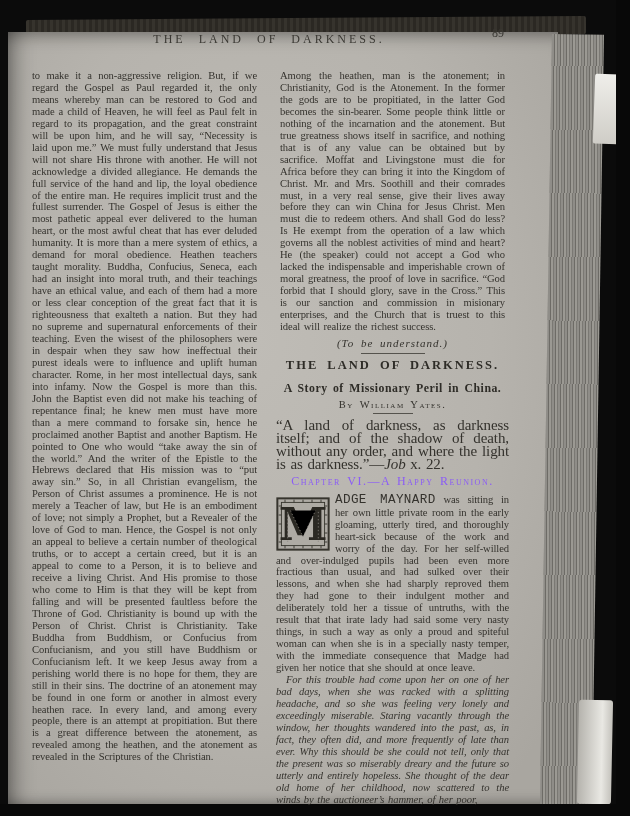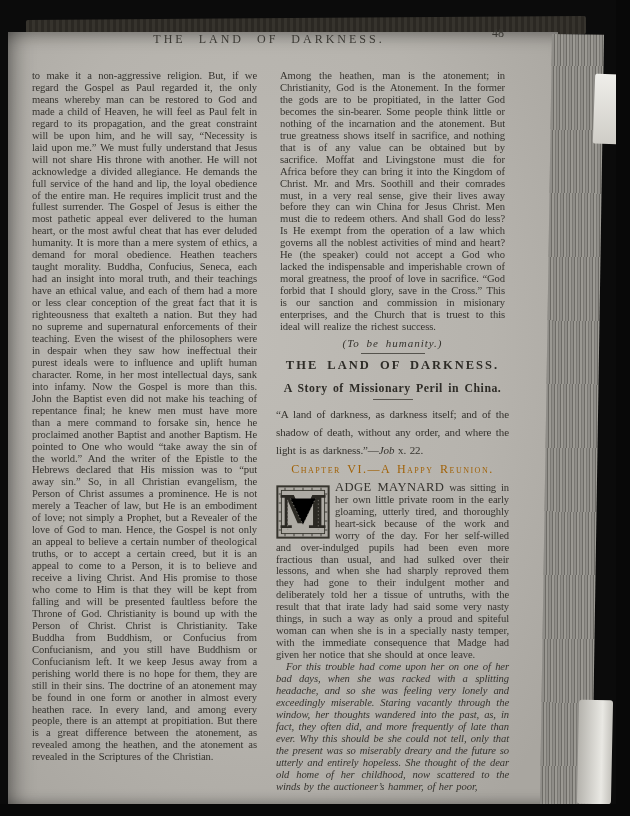--- a/index.html
+++ b/index.html
@@ -77,66 +77,67 @@
   }
   .art-subtitle{
     text-align:center;font-weight:bold;font-size:11.8px;
     letter-spacing:0.5px;word-spacing:2px;margin:11px 0 4px 0;color:#2e2c27;
   }
   .byline{
     text-align:center;font-variant:small-caps;font-size:10.5px;
     letter-spacing:1.5px;word-spacing:2px;margin:0 0 2px 0;
   }
   .epigraph{
-    font-size:11px;line-height:18px;text-align:justify;
+    font-size:15px;line-height:13px;text-align:justify;
     margin:4px 0 5px 0;word-spacing:1px;
   }
   .chapter{
     text-align:center;font-variant:small-caps;font-size:12px;
-    letter-spacing:1.5px;word-spacing:2px;margin:2px 0 6px 0;color:#a16207;
+    letter-spacing:1.5px;word-spacing:2px;margin:2px 0 6px 0;color:#8b5cf6;
   }
   .dropcap{
     float:left;width:54px;height:56px;margin:2px 5px 1px 0;
   }
-  .opening-caps{font-size:12.6px;letter-spacing:0.4px;}
+  .opening-caps{font-size:12.6px;letter-spacing:0.4px;font-family:Liberation Mono, monospace;}
   .story p{margin:0;}
   .story p + p{text-indent:10px;}
 </style>
 </head>
 <body>
 
 <div class="board-top"></div>
 <div class="page"></div>
 <div class="fore-edge"></div>
 <div class="edge-sliver-top"></div>
 <div class="edge-sliver-bottom"></div>
 <div class="black-right"></div>
 <div class="black-bottom"></div>
 
 <div class="content">
 
   <div class="running-head">
     <div class="running-title">THE LAND OF DARKNESS.</div>
-    <div class="page-number">48</div>
+    <div class="page-number">89</div>
   </div>
 
   <div class="columns">
 
     <div class="col">
       <p>to make it a non-aggressive religion.  But, if we regard the Gospel as Paul regarded it, the only means whereby man can be restored to God and made a child of Heaven, he will feel as Paul felt in regard to its propagation, and the great constraint will be upon him, and he will say, “Necessity is laid upon me.”  We must fully understand that Jesus will not share His throne with another. He will not acknowledge a divided allegiance. He demands the full service of the hand and lip, the loyal obedience of the entire man.  He requires implicit trust and the fullest surrender. The Gospel of Jesus is either the most pathetic appeal ever delivered to the human heart, or the most awful cheat that has ever deluded humanity. It is more than a mere system of ethics, a demand for moral obedience.  Heathen teachers taught morality.  Buddha, Confucius, Seneca, each had an insight into moral truth, and their teachings have an ethical value, and each of them had a more or less clear conception of the great fact that it is righteousness that exalteth a nation. But they had no supreme and supernatural enforcements of their teaching.  Even the wisest of the philosophers were in despair when they saw how ineffectual their purest ideals were to influence and uplift human character.  Rome, in her most intellectual days, sank into infamy.  Now the Gospel is more than this.  John the Baptist even did not make his teaching of repentance final; he knew men must have more than a mere command to forsake sin, hence he proclaimed another Baptist and another Baptism.  He pointed to One who would “take away the sin of the world.”  And the writer of the Epistle to the Hebrews declared that His mission was to “put away sin.”  So, in all Christian evangelism, the Person of Christ assumes a prominence.  He is not merely a Teacher of law, but He is an embodiment of love; not simply a Prophet, but a Revealer of the love of God to man.  Hence, the Gospel is not only an appeal to believe a certain number of theological truths, or to accept a certain creed, but it is an appeal to come to a Person, it is to believe and receive a living Christ. And His promise to those who come to Him is that they will be kept from falling and will be presented faultless before the Throne of God. Christianity is bound up with the Person of Christ.  Christ is Christianity.   Take Buddha from Buddhism, or Confucius from Confucianism, and you still have Buddhism or Confucianism left. It we keep Jesus away from a perishing world there is no hope for them, they are still in their sins.  The doctrine of an atonement may be found in one form or another in almost every heathen race.  In every land, and among every people, there is an attempt at propitiation.  But there is a great difference between the atonement, as revealed among the heathen, and the atonement as revealed in the Scriptures of the Christian.</p>
     </div>
 
     <div class="col">
       <p>Among the heathen, man is the atonement; in Christianity, God is the Atonement.   In the former the gods are to be propitiated, in the latter God becomes the sin-bearer.  Some people think little or nothing of the incarnation and the atonement.  But true greatness shows itself in sacrifice, and nothing that is of any value can be obtained but by sacrifice.  Moffat and Livingstone must die for Africa before they can bring it into the Kingdom of Christ.  Mr. and Mrs. Soothill and their comrades must, in a very real sense, give their lives away before they can win China for Jesus Christ.  Men must die to redeem others.  And shall God do less?  Is He exempt from the operation of a law which governs all the noblest activities of mind and heart?  He (the speaker) could not accept a God who lacked the indispensable and imperishable crown of moral greatness, the proof of love in sacrifice.  “God forbid that I should glory, save in the Cross.” This is our sanction and commission in misionary enterprises, and the Church that is truest to this ideal will realize the richest success.</p>
 
-      <div class="tbc">(To be humanity.)</div>
+      <div class="tbc">(To be understand.)</div>
       <hr class="rule">
 
       <div class="art-title">THE LAND OF DARKNESS.</div>
       <div class="art-subtitle">A Story of Missionary Peril in China.</div>
+      <div class="byline">By William Yates.</div>
       <hr class="rule short">
 
       <div class="epigraph"><span>“A land of darkness, as darkness itself; and of the shadow of death, without any order, and where the light is as darkness.”—</span><i>Job</i><span> x. 22.</span></div>
 
       <div class="chapter">Chapter VI.—A Happy Reunion.</div>
 
       <div class="story">
         <p>
           <svg class="dropcap" viewBox="0 0 60 60" xmlns="http://www.w3.org/2000/svg" aria-hidden="true">
             <rect x="1.5" y="1.5" width="57" height="57" fill="#aeaba4" stroke="#36342d" stroke-width="2.2"></rect>

